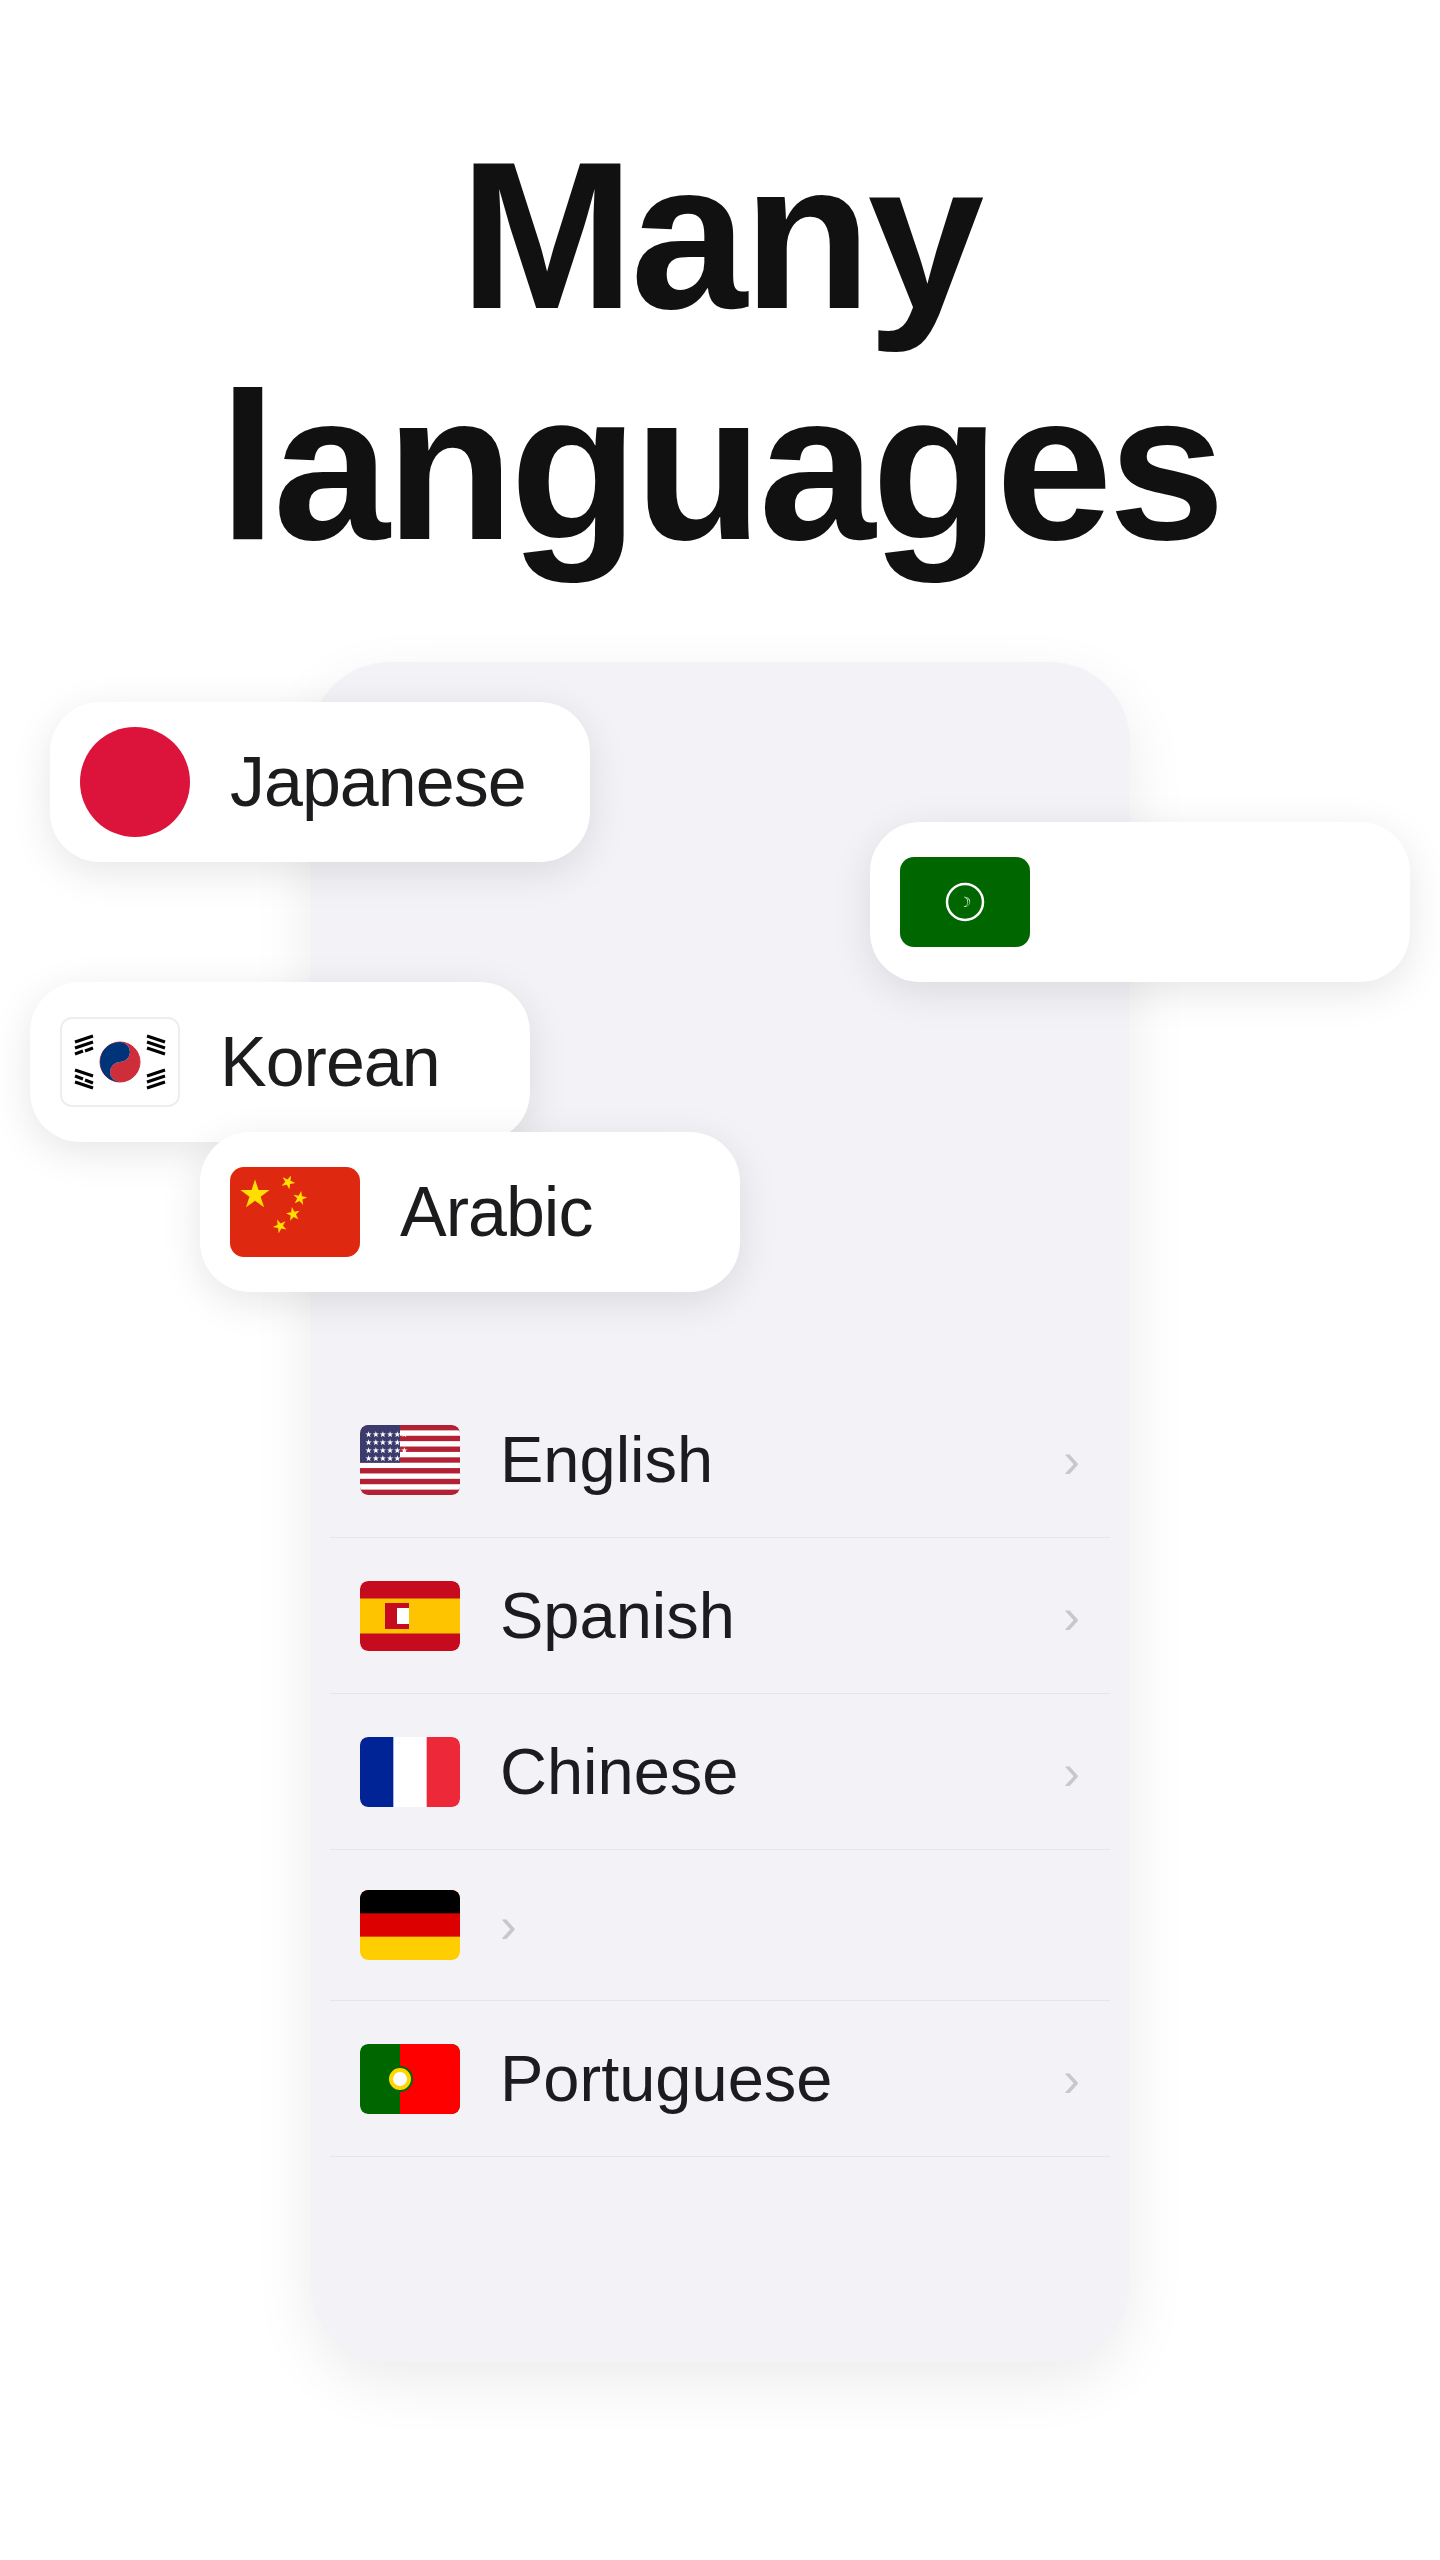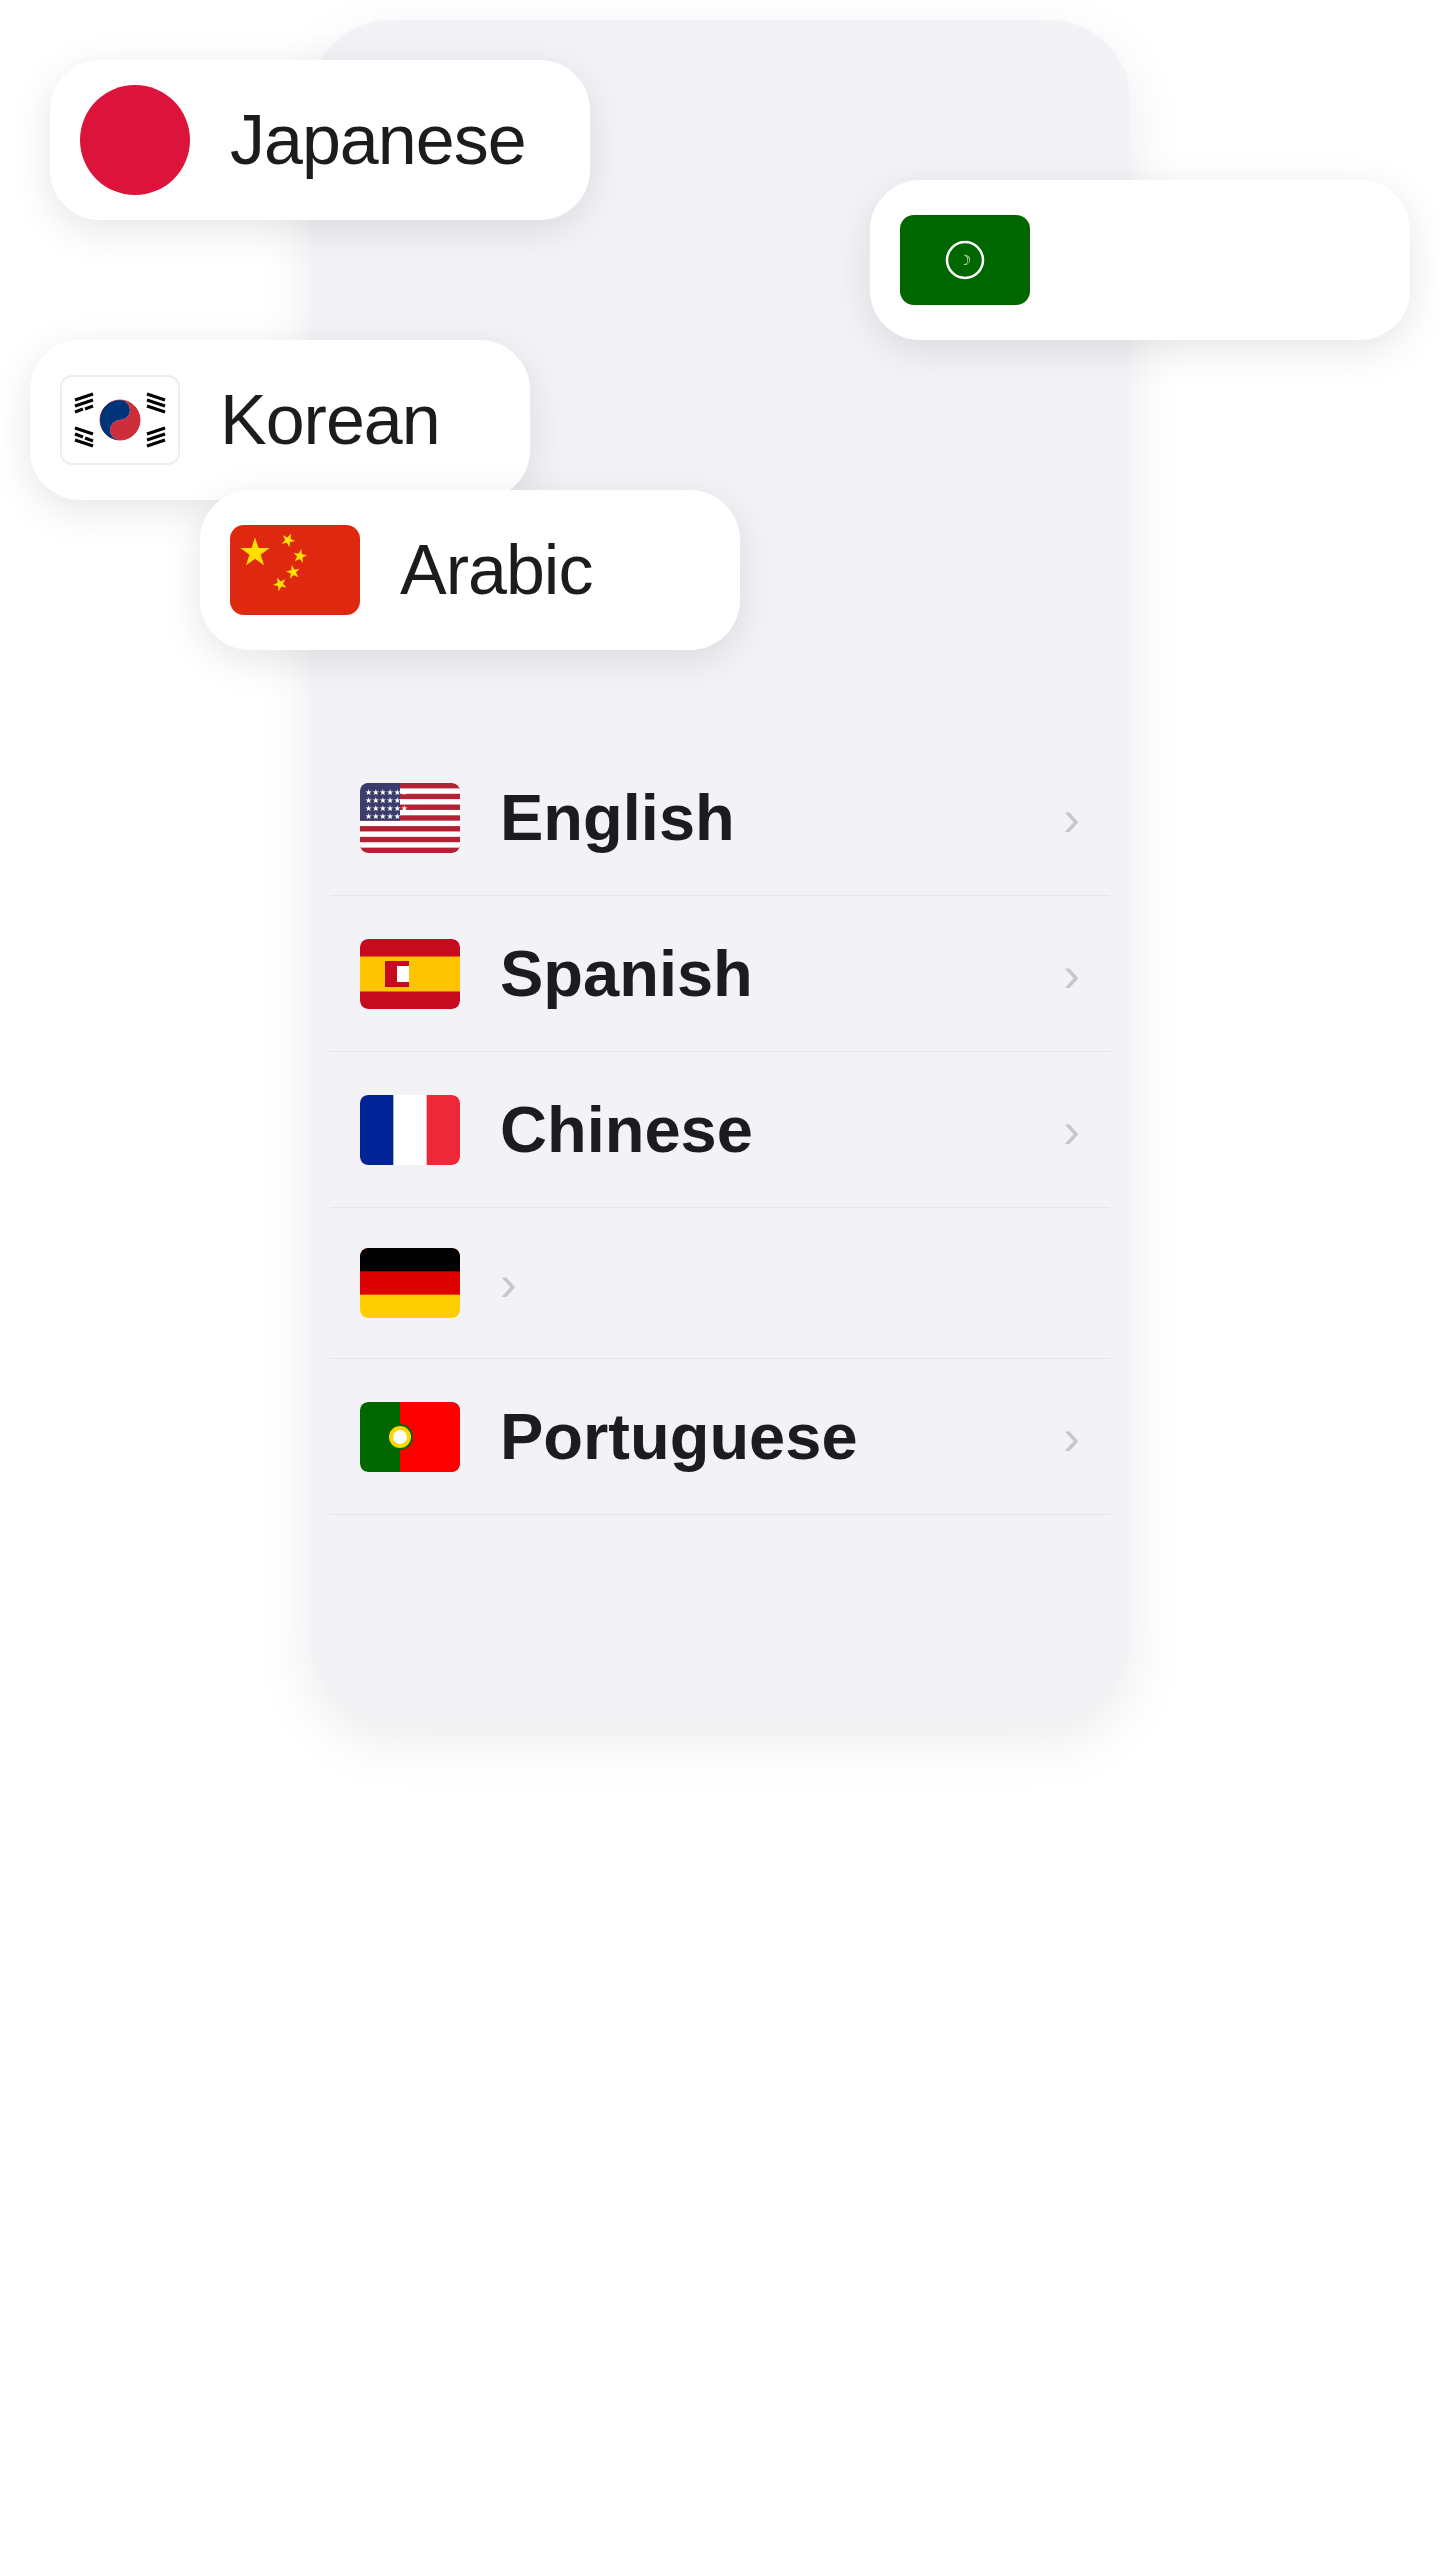--- a/index.html
+++ b/index.html
@@ -177,21 +177,21 @@
     .list-flag {
       width: 100px;
       height: 70px;
       border-radius: 8px;
       overflow: hidden;
       flex-shrink: 0;
     }
 
     .list-label {
       font-size: 65px;
-      font-weight: 700;
+      font-weight: 400;
       color: #1c1c1e;
       flex: 1;
     }
 
     .chevron {
       color: #c7c7cc;
       font-size: 50px;
       font-weight: 300;
     }
 
@@ -225,20 +225,26 @@
       height: 70px;
       border-radius: 8px;
     }
 
   </style>
 </head>
 <body>
 
 <div class="page-container">
 
+  <div class="title-section">
+    <div class="main-title">
+      <span>Many</span><br>
+      <span>languages</span>
+    </div>
+  </div>
 
   <div class="phone-area">
 
     <div class="phone-card">
 
       <div class="language-list">
 
         <div class="list-item">
           <div class="list-flag">
             <svg class="us-flag" viewBox="0 0 100 70" xmlns="http://www.w3.org/2000/svg">

